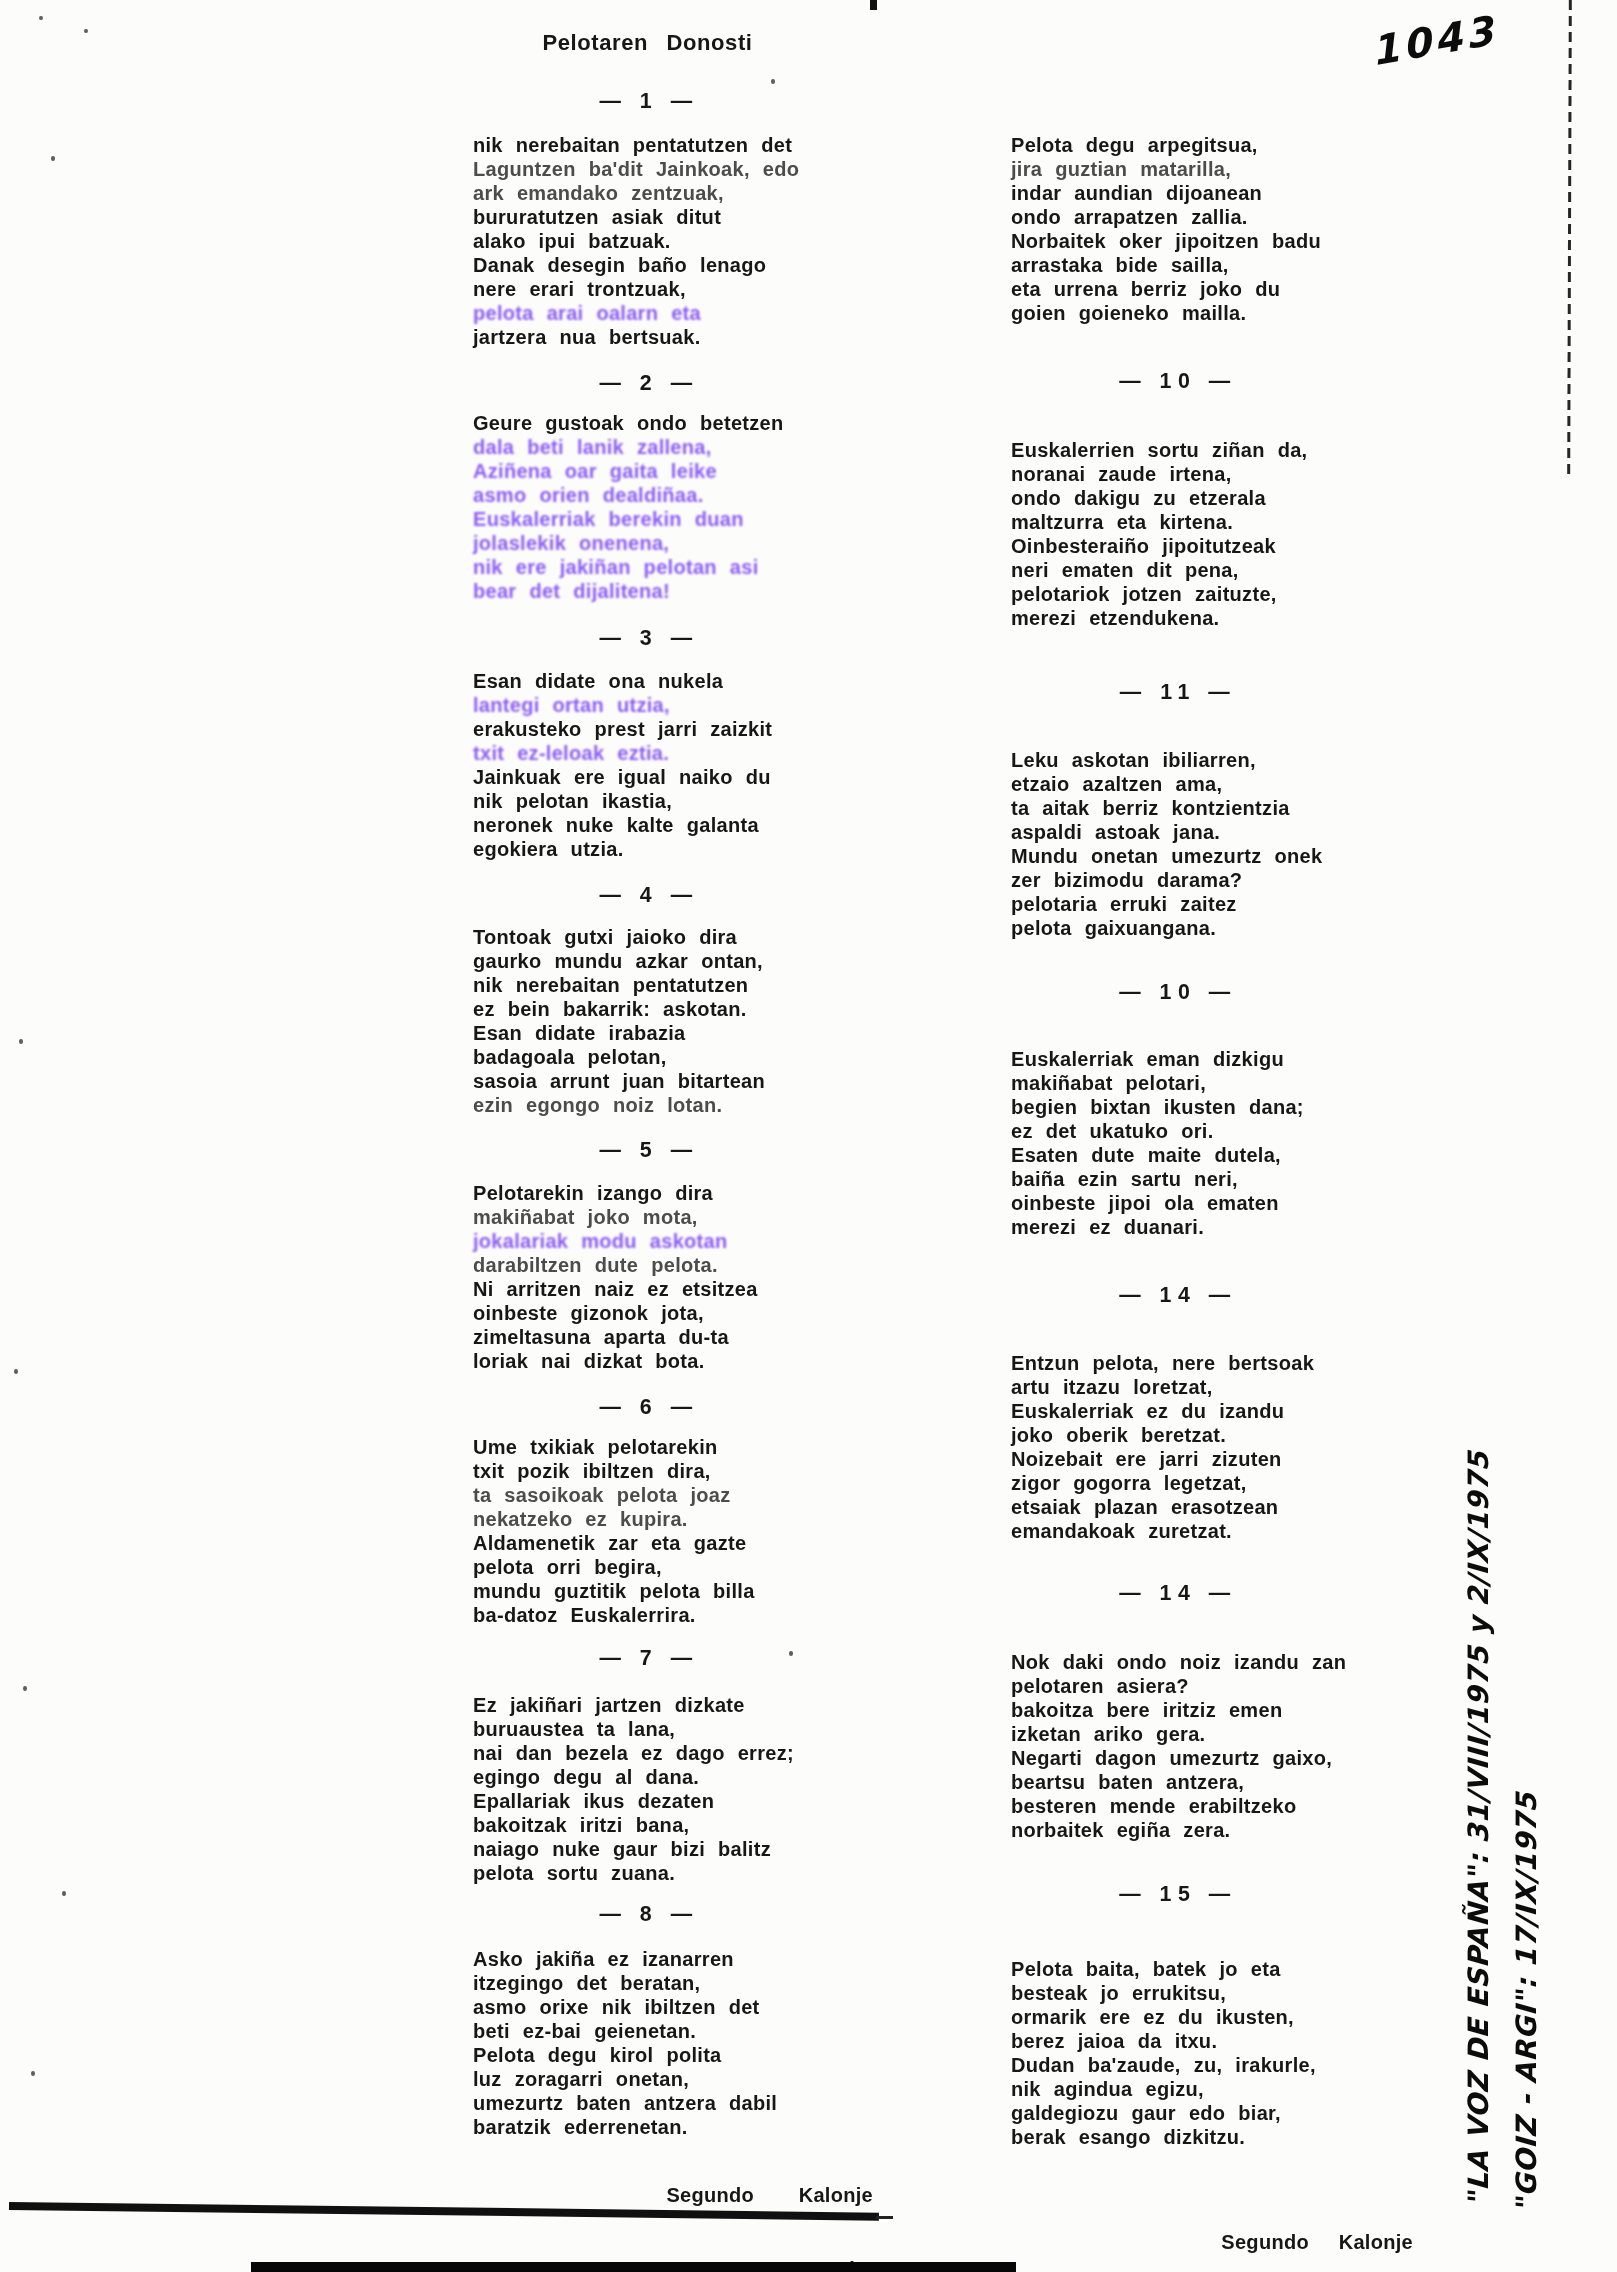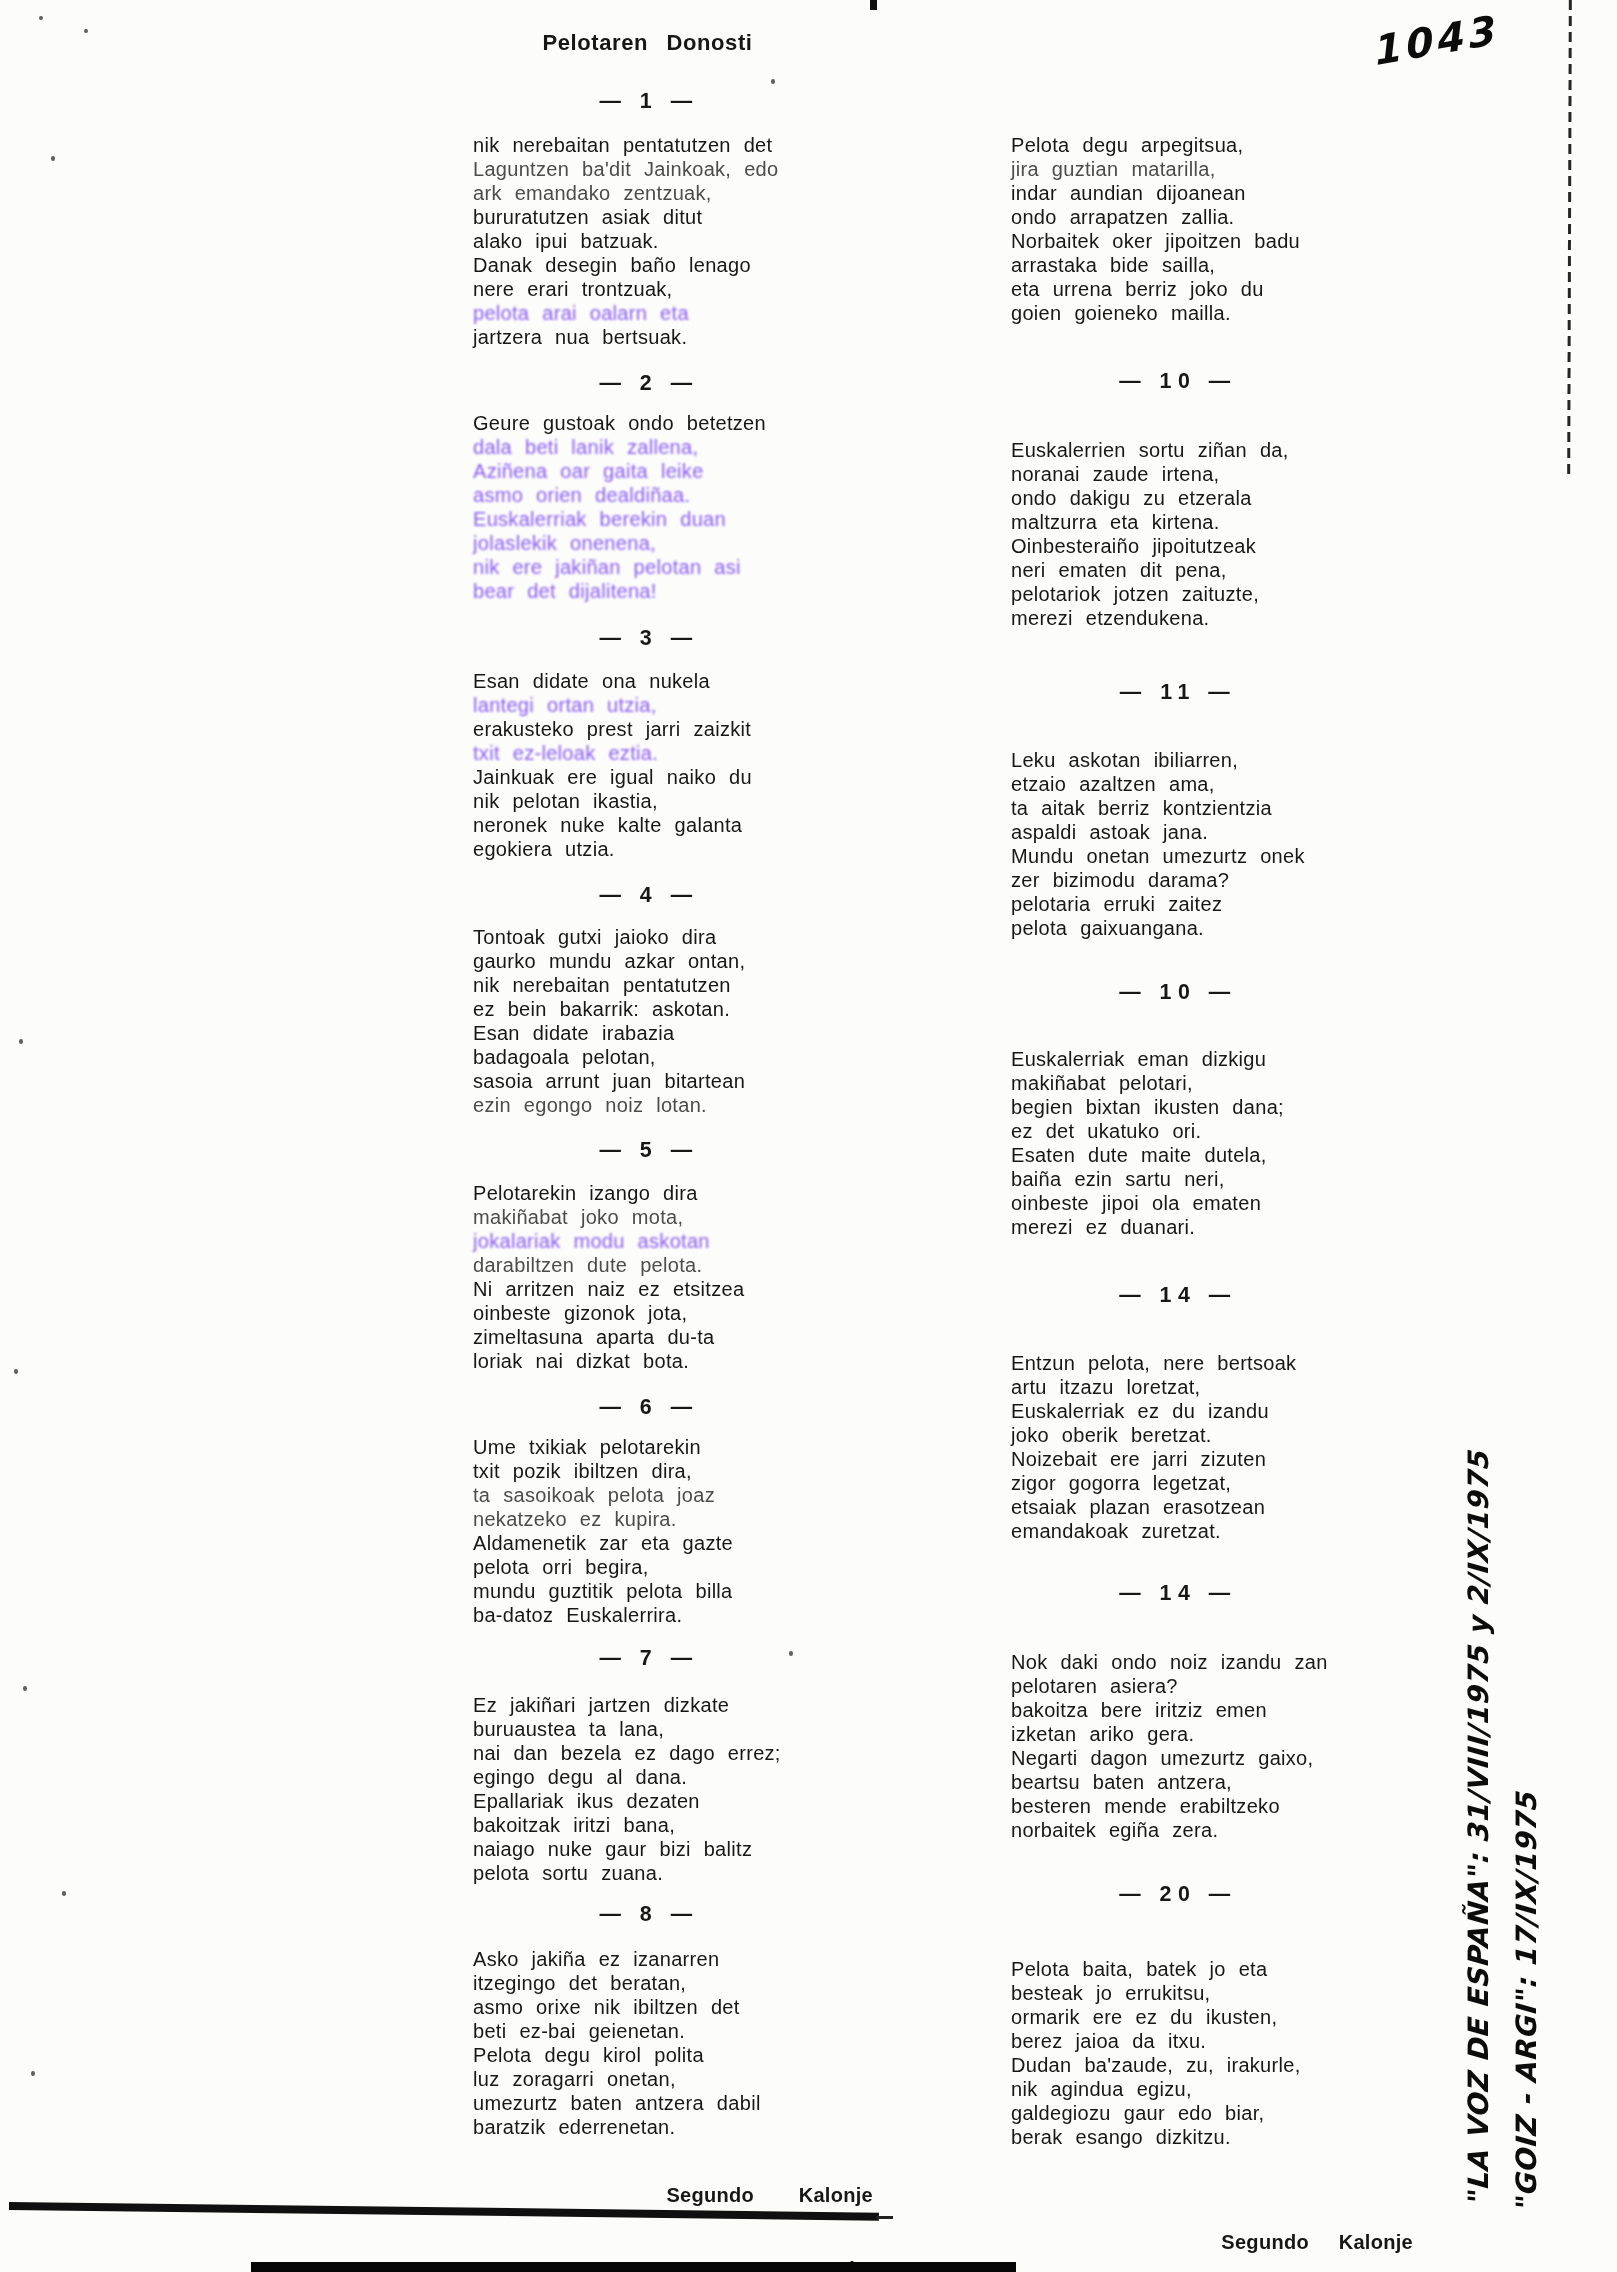--- a/index.html
+++ b/index.html
@@ -16,21 +16,21 @@
     text-align:center;font-size:22px;font-weight:700;
     letter-spacing:0.6px;word-spacing:11.7px;
   }
   .verse-header{
     position:absolute;width:168px;text-align:center;
     font-size:21.4px;font-weight:700;letter-spacing:6.5px;
     white-space:nowrap;
   }
   .verse{
     position:absolute;width:454px;
-    font-size:20px;font-weight:400;line-height:24px;
+    font-size:20px;font-weight:700;line-height:24px;
     letter-spacing:0.3px;word-spacing:7.1px;white-space:pre-wrap;
   }
   .verse .line{min-height:24px;}
   .line.deg{color:#4c4c4c;filter:blur(0.5px);}
   .line.deg2{color:#8b5cf6;filter:blur(0.8px);}
   .signature{
     position:absolute;font-size:20px;font-weight:700;
     line-height:24.6px;letter-spacing:0.3px;word-spacing:9px;
     text-align:right;white-space:pre-wrap;
   }
@@ -89,21 +89,21 @@
       <div class="verse-header" style="left: 1094px; top: 369px;">— 10 —</div>
       <div class="verse" style="left: 1011px; top: 438px;"><div class="line">Euskalerrien sortu ziñan da,</div><div class="line">noranai zaude irtena,</div><div class="line">ondo dakigu zu etzerala</div><div class="line">maltzurra eta kirtena.</div><div class="line">Oinbesteraiño jipoitutzeak</div><div class="line">neri ematen dit pena,</div><div class="line">pelotariok jotzen zaituzte,</div><div class="line">merezi etzendukena.</div></div>
       <div class="verse-header" style="left: 1094px; top: 680px;">— 11 —</div>
       <div class="verse" style="left: 1011px; top: 748px;"><div class="line">Leku askotan ibiliarren,</div><div class="line">etzaio azaltzen ama,</div><div class="line">ta aitak berriz kontzientzia</div><div class="line">aspaldi astoak jana.</div><div class="line">Mundu onetan umezurtz onek</div><div class="line">zer bizimodu darama?</div><div class="line">pelotaria erruki zaitez</div><div class="line">pelota gaixuangana.</div></div>
       <div class="verse-header" style="left: 1094px; top: 980px;">— 10 —</div>
       <div class="verse" style="left: 1011px; top: 1047px;"><div class="line">Euskalerriak eman dizkigu</div><div class="line">makiñabat pelotari,</div><div class="line">begien bixtan ikusten dana;</div><div class="line">ez det ukatuko ori.</div><div class="line">Esaten dute maite dutela,</div><div class="line">baiña ezin sartu neri,</div><div class="line">oinbeste jipoi ola ematen</div><div class="line">merezi ez duanari.</div></div>
       <div class="verse-header" style="left: 1094px; top: 1283px;">— 14 —</div>
       <div class="verse" style="left: 1011px; top: 1351px;"><div class="line">Entzun pelota, nere bertsoak</div><div class="line">artu itzazu loretzat,</div><div class="line">Euskalerriak ez du izandu</div><div class="line">joko oberik beretzat.</div><div class="line">Noizebait ere jarri zizuten</div><div class="line">zigor gogorra legetzat,</div><div class="line">etsaiak plazan erasotzean</div><div class="line">emandakoak zuretzat.</div></div>
       <div class="verse-header" style="left: 1094px; top: 1581px;">— 14 —</div>
       <div class="verse" style="left: 1011px; top: 1650px;"><div class="line">Nok daki ondo noiz izandu zan</div><div class="line">pelotaren asiera?</div><div class="line">bakoitza bere iritziz emen</div><div class="line">izketan ariko gera.</div><div class="line">Negarti dagon umezurtz gaixo,</div><div class="line">beartsu baten antzera,</div><div class="line">besteren mende erabiltzeko</div><div class="line">norbaitek egiña zera.</div></div>
-      <div class="verse-header" style="left: 1094px; top: 1882px;">— 20 —</div>
+      <div class="verse-header" style="left: 1094px; top: 1882px;">— 15 —</div>
       <div class="verse" style="left: 1011px; top: 1957px;"><div class="line">Pelota baita, batek jo eta</div><div class="line">besteak jo errukitsu,</div><div class="line">ormarik ere ez du ikusten,</div><div class="line">berez jaioa da itxu.</div><div class="line">Dudan ba'zaude, zu, irakurle,</div><div class="line">nik agindua egizu,</div><div class="line">galdegiozu gaur edo biar,</div><div class="line">berak esango dizkitzu.</div></div>
     </div>
 
   <div class="signature" style="left:616px;top:2134px;width:257px;">
     <span class="sig-line">Segundo   Kalonje</span>
     <span class="sig-line" style="padding-right:18px;">Donosti</span>
     
   </div>
 
   <div class="signature" style="left:1141px;top:2181px;width:272px;">

